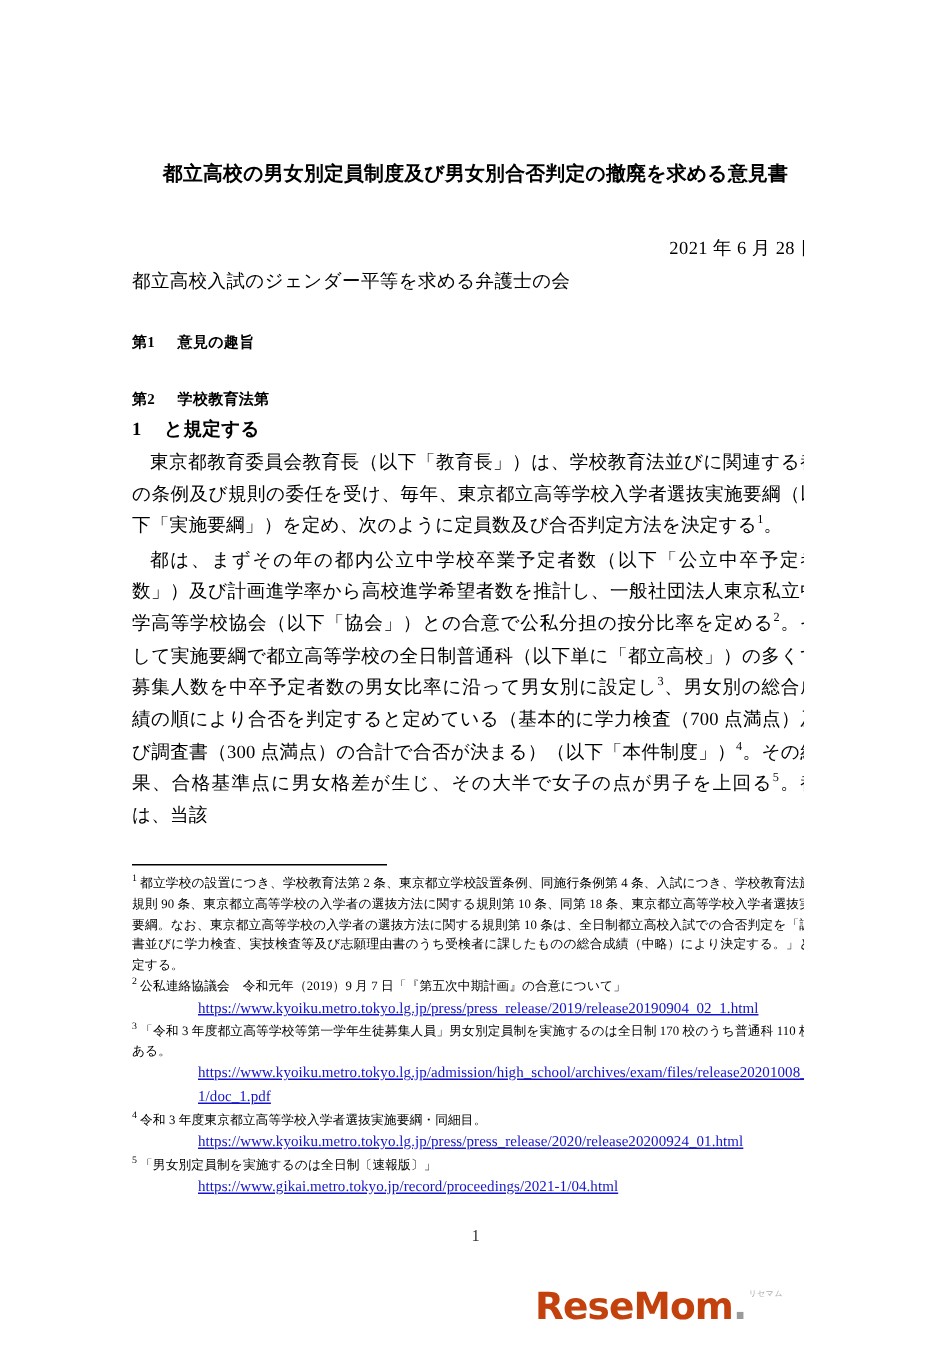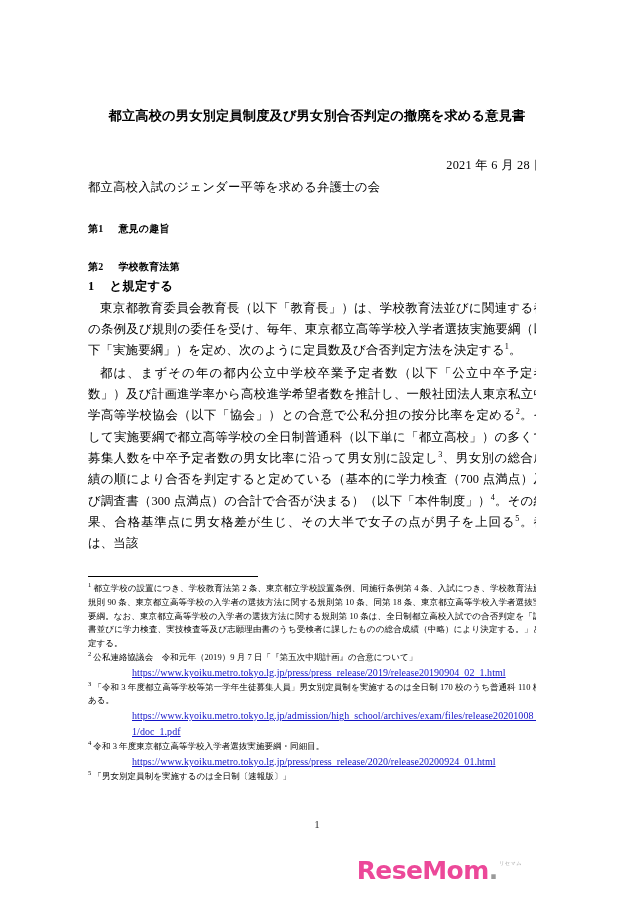--- a/index.html
+++ b/index.html
@@ -150,21 +150,21 @@
     bottom: 14px;
     display: flex;
     align-items: flex-start;
     line-height: 1;
     user-select: none;
   }
   .watermark .wm-text {
     font-family: "DejaVu Sans", sans-serif;
     font-size: 25px;
     font-weight: bold;
-    color: #ec4899;
+    color: #c2410c;
     letter-spacing: -0.6px;
   }
   .watermark .wm-dot {
     font-family: "DejaVu Sans", sans-serif;
     font-size: 25px;
     font-weight: bold;
     color: #9a9a9a;
   }
   .watermark .wm-sup {
     font-family: "DejaVu Sans", sans-serif;
@@ -203,20 +203,21 @@
     <div class="fn-rule"></div>
     <div id="footnote-list">
         <p class="fn-item"><span class="fn-num">1</span><span>都立学校の設置につき、学校教育法第 2 条、東京都立学校設置条例、同施行条例第 4 条、入試につき、学校教育法施行規則 90 条、東京都立高等学校の入学者の選抜方法に関する規則第 10 条、同第 18 条、東京都立高等学校入学者選抜実施要綱。なお、東京都立高等学校の入学者の選抜方法に関する規則第 10 条は、全日制都立高校入試での合否判定を「調査書並びに学力検査、実技検査等及び志願理由書のうち受検者に課したものの総合成績（中略）により決定する。」と規定する。</span></p>
         <p class="fn-item"><span class="fn-num">2</span><span>公私連絡協議会　令和元年（2019）9 月 7 日「『第五次中期計画』の合意について」</span></p>
         <a class="fn-url" href="#">https://www.kyoiku.metro.tokyo.lg.jp/press/press_release/2019/release20190904_02_1.html</a>
         <p class="fn-item"><span class="fn-num">3</span><span>「令和 3 年度都立高等学校等第一学年生徒募集人員」男女別定員制を実施するのは全日制 170 校のうち普通科 110 校である。</span></p>
         <a class="fn-url" href="#">https://www.kyoiku.metro.tokyo.lg.jp/admission/high_school/archives/exam/files/release20201008_01/doc_1.pdf</a>
         <p class="fn-item"><span class="fn-num">4</span><span>令和 3 年度東京都立高等学校入学者選抜実施要綱・同細目。</span></p>
         <a class="fn-url" href="#">https://www.kyoiku.metro.tokyo.lg.jp/press/press_release/2020/release20200924_01.html</a>
         <p class="fn-item"><span class="fn-num">5</span><span>「男女別定員制を実施するのは全日制〔速報版〕」</span></p>
+        <a class="fn-url" href="#">https://www.gikai.metro.tokyo.jp/record/proceedings/2021-1/04.html</a>
       </div>
   </div>
 
   <div class="page-num">1</div>
 
   <div class="watermark">
     <span class="wm-text">ReseMom</span>
     <span class="wm-dot">.</span>
     <span class="wm-sup">リセマム</span>
   </div>

